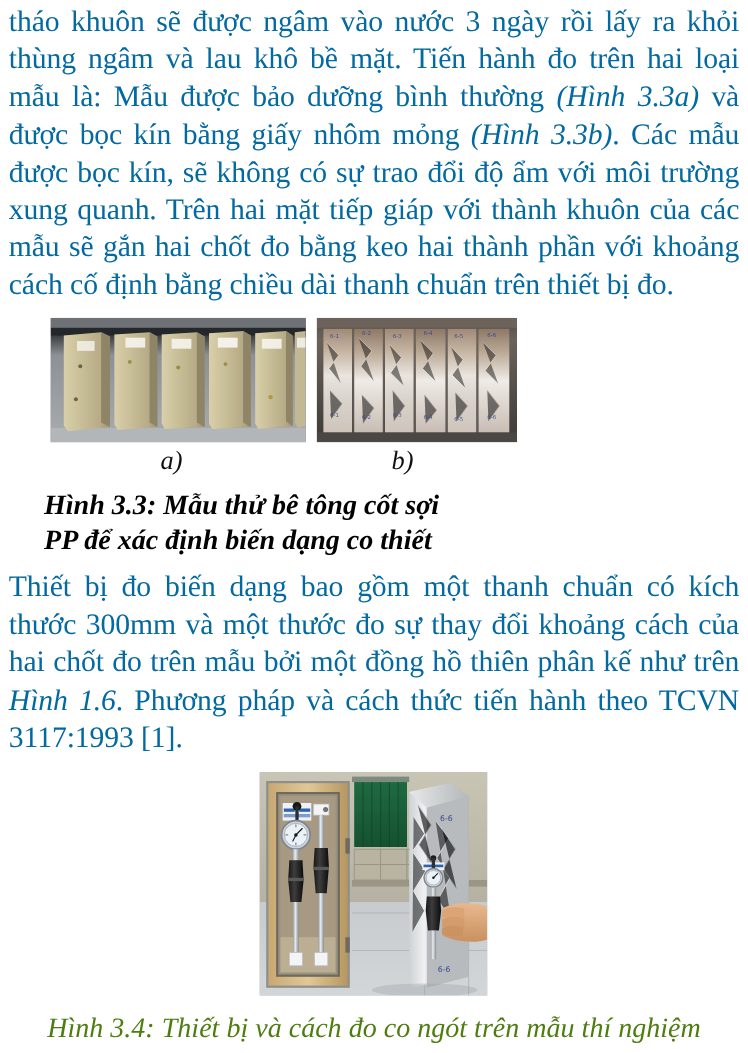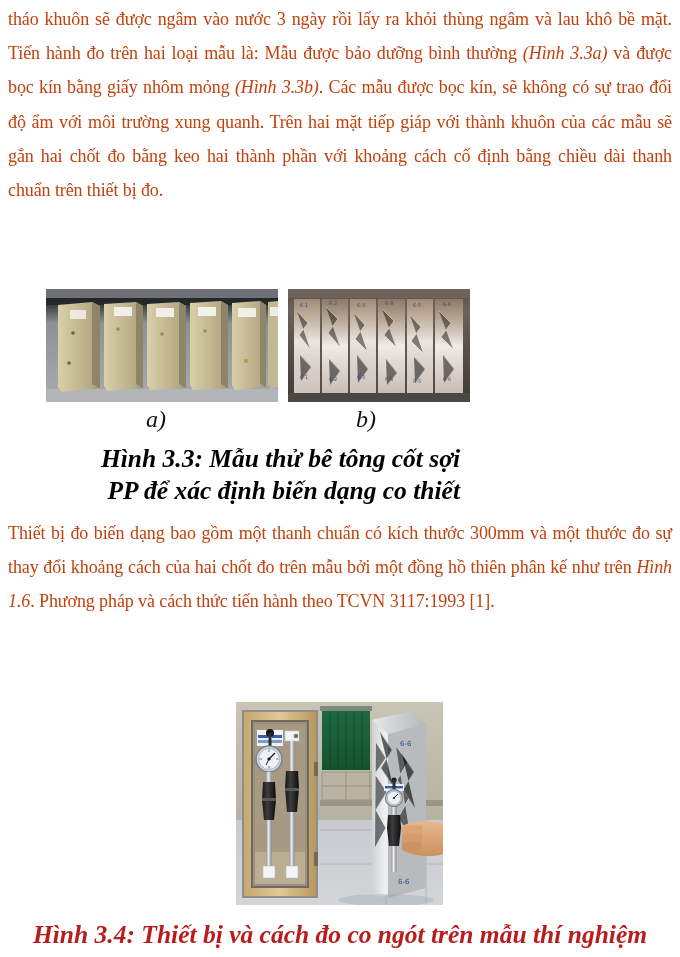--- a/index.html
+++ b/index.html
@@ -19,25 +19,25 @@
   .page {
     position: absolute;
     left: 0; top: 0;
     width: 680px;
     height: 957px;
   }
 
   
   .para {
     position: absolute;
-    font-size: 18px;
+    font-size: 27px;
     line-height: 34.2px;
     text-align: justify;
     text-justify: inter-word;
-    color: #c2410c;
+    color: #0369a1;
     letter-spacing: -0.1px;
   }
   .para .it { font-style: italic; }
 
   #para-top {
     left: 8px;
     top: 2px;
     width: 664px;
   }
   #para-mid {
@@ -83,21 +83,21 @@
     color: #111;
   }
   #subcap-a { left: 90px; width: 40px; }
   #subcap-b { left: 300px; width: 40px; }
 
   #fig33-caption {
     position: absolute;
     left: 40px;
     top: 443px;
     width: 420px;
-    text-align: right;
+    text-align: left;
     font-weight: bold;
     font-style: italic;
     font-size: 25.5px;
     line-height: 32px;
     color: #000;
   }
   #fig33-caption .l2 { display: block; }
 
   
   #fig34-image {
@@ -110,26 +110,26 @@
     background: #b9bcc0;
   }
   #fig34-image svg { display: block; width: 100%; height: 100%; }
 
   #fig34-caption {
     position: absolute;
     left: 14px;
     top: 918px;
     width: 652px;
     text-align: center;
-    font-weight: bold;
+    font-weight: normal;
     font-style: italic;
     font-size: 25.5px;
     line-height: 34px;
     white-space: nowrap;
-    color: #b91c1c;
+    color: #4d7c0f;
   }
 </style>
 </head>
 <body>
 
 <div class="page">
 
   <div class="para" id="para-top">
     <span>tháo khuôn sẽ được ngâm vào nước 3 ngày rồi lấy ra khỏi thùng ngâm và lau khô bề mặt. Tiến hành đo trên hai loại mẫu là: Mẫu được bảo dưỡng bình thường </span><span class="it">(Hình 3.3a)</span><span> và được bọc kín bằng giấy nhôm mỏng </span><span class="it">(Hình 3.3b)</span><span>. Các mẫu được bọc kín, sẽ không có sự trao đổi độ ẩm với môi trường xung quanh. Trên hai mặt tiếp giáp với thành khuôn của các mẫu sẽ gắn hai chốt đo bằng keo hai thành phần với khoảng cách cố định bằng chiều dài thanh chuẩn trên thiết bị đo.</span>
   </div>

